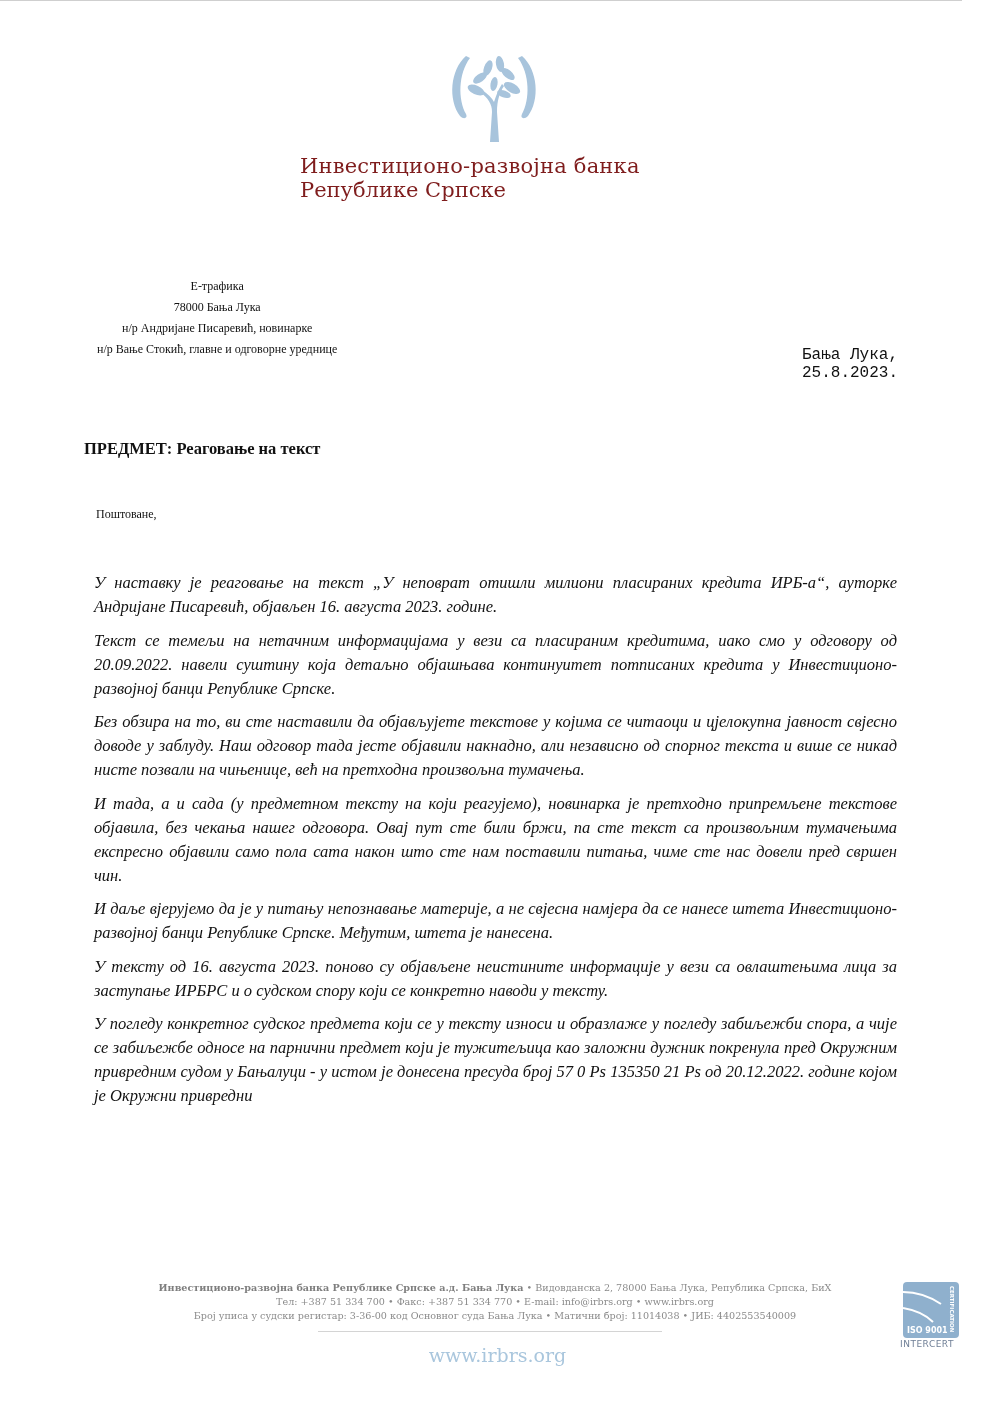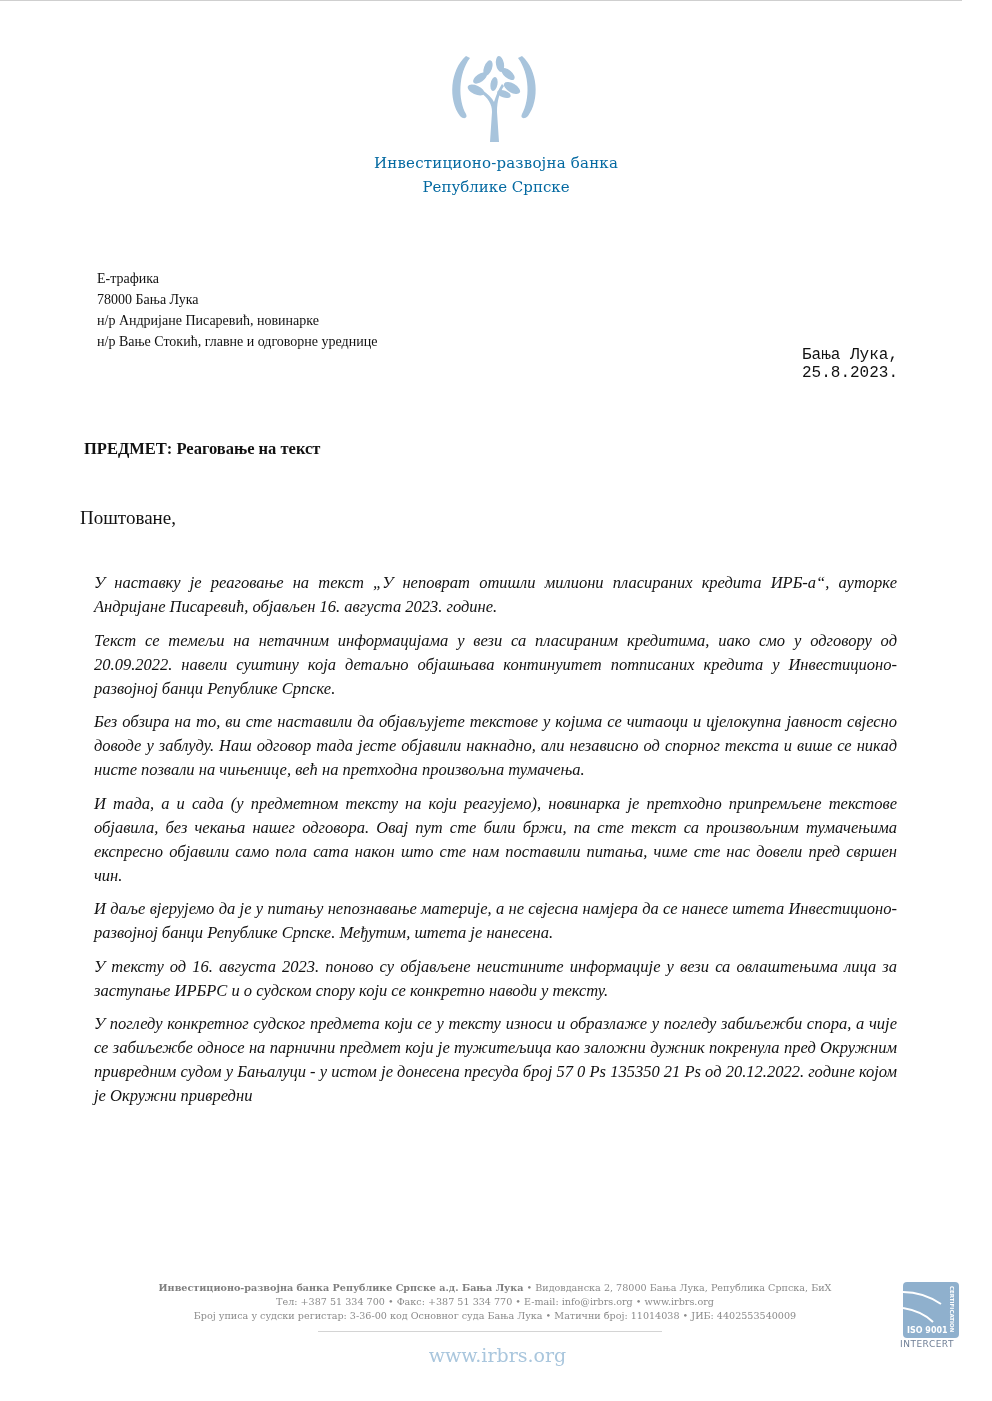--- a/index.html
+++ b/index.html
@@ -1,28 +1,28 @@
 <!DOCTYPE html>
 <html><head>
 <meta charset="utf-8">
 <style>
   html, body { margin:0; padding:0; background:#ffffff; }
   body { width:992px; height:1401px; position:relative; overflow:hidden;
          font-family:"Liberation Serif", serif; color:#111; }
   .page { position:absolute; left:0; top:0; width:992px; height:1401px; background:#fff; }
   .logo { position:absolute; left:446px; top:52px; width:96px; height:92px; }
-  .bank-name { position:absolute; left:300px; width:392px; text-align:center;
-               color:#0369a1; font-size:15px; font-family:"DejaVu Serif", serif; }
+  .bank-name { position:absolute; left:300px; width:392px; text-align:left;
+               color:#7f1d1d; font-size:21px; font-family:"DejaVu Serif", serif; }
   .bank-name.l1 { top:154px; letter-spacing:0.2px; }
   .bank-name.l2 { top:178px; }
-  .recipient { position:absolute; left:97px; top:268px; font-size:14px; line-height:21px; }
+  .recipient { position:absolute; left:97px; top:276px; font-size:12px; line-height:21px;text-align:center; }
   .recipient div { white-space:nowrap; }
   .date { position:absolute; left:712px; top:346px; font-size:16px; width:186px; text-align:right;font-family:Liberation Mono, monospace; }
   .subject { position:absolute; left:84px; top:439px; font-size:16.5px; font-weight:bold; }
-  .greeting { position:absolute; left:80px; top:507px; font-size:19px; }
+  .greeting { position:absolute; left:96px; top:507px; font-size:12px; }
   .body { position:absolute; left:94px; top:571px; width:803px; font-size:16.5px;
           line-height:24px; text-align:justify;font-style:italic; }
   .body p { margin:0 0 9.5px 0; }
   .footer { position:absolute; left:120px; top:1281px; width:750px; text-align:center;
             color:#8a8a8a; font-family:"DejaVu Serif", serif; font-size:9.6px; line-height:14px; }
   .footer b { color:#7e7e7e; }
   .footer-line { position:absolute; left:318px; top:1331px; width:344px; height:1px; background:#d4d4d4; }
   .footer-url { position:absolute; left:380px; top:1344px; width:235px; text-align:center;
                 color:#a9c6dd; font-family:"DejaVu Serif", serif; font-size:19px; }
   .iso { position:absolute; left:903px; top:1282px; width:56px; height:60px; }

